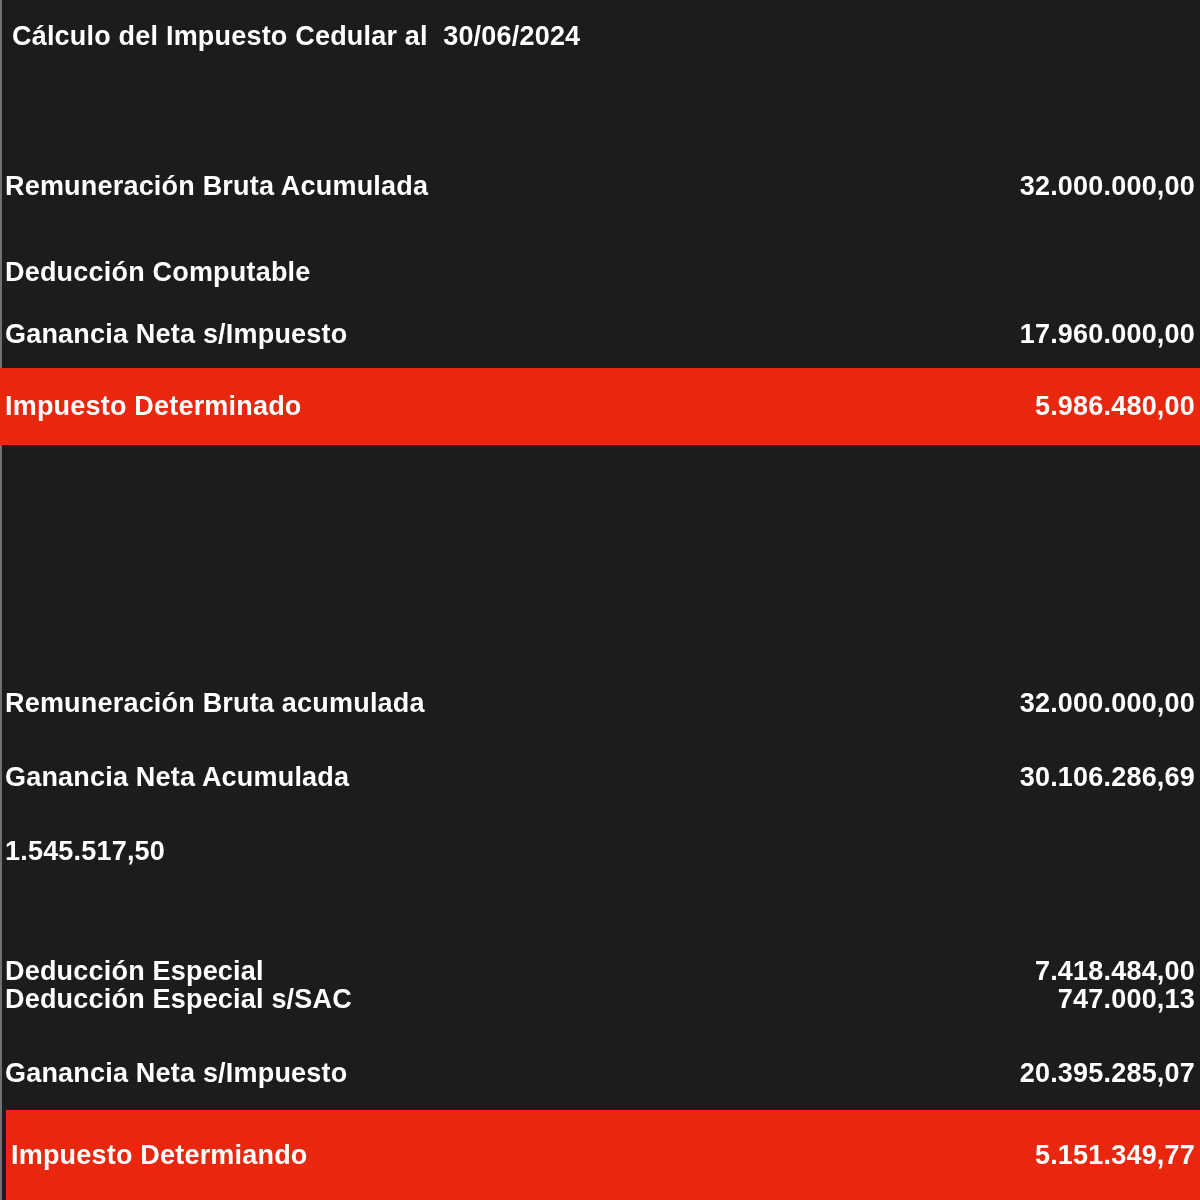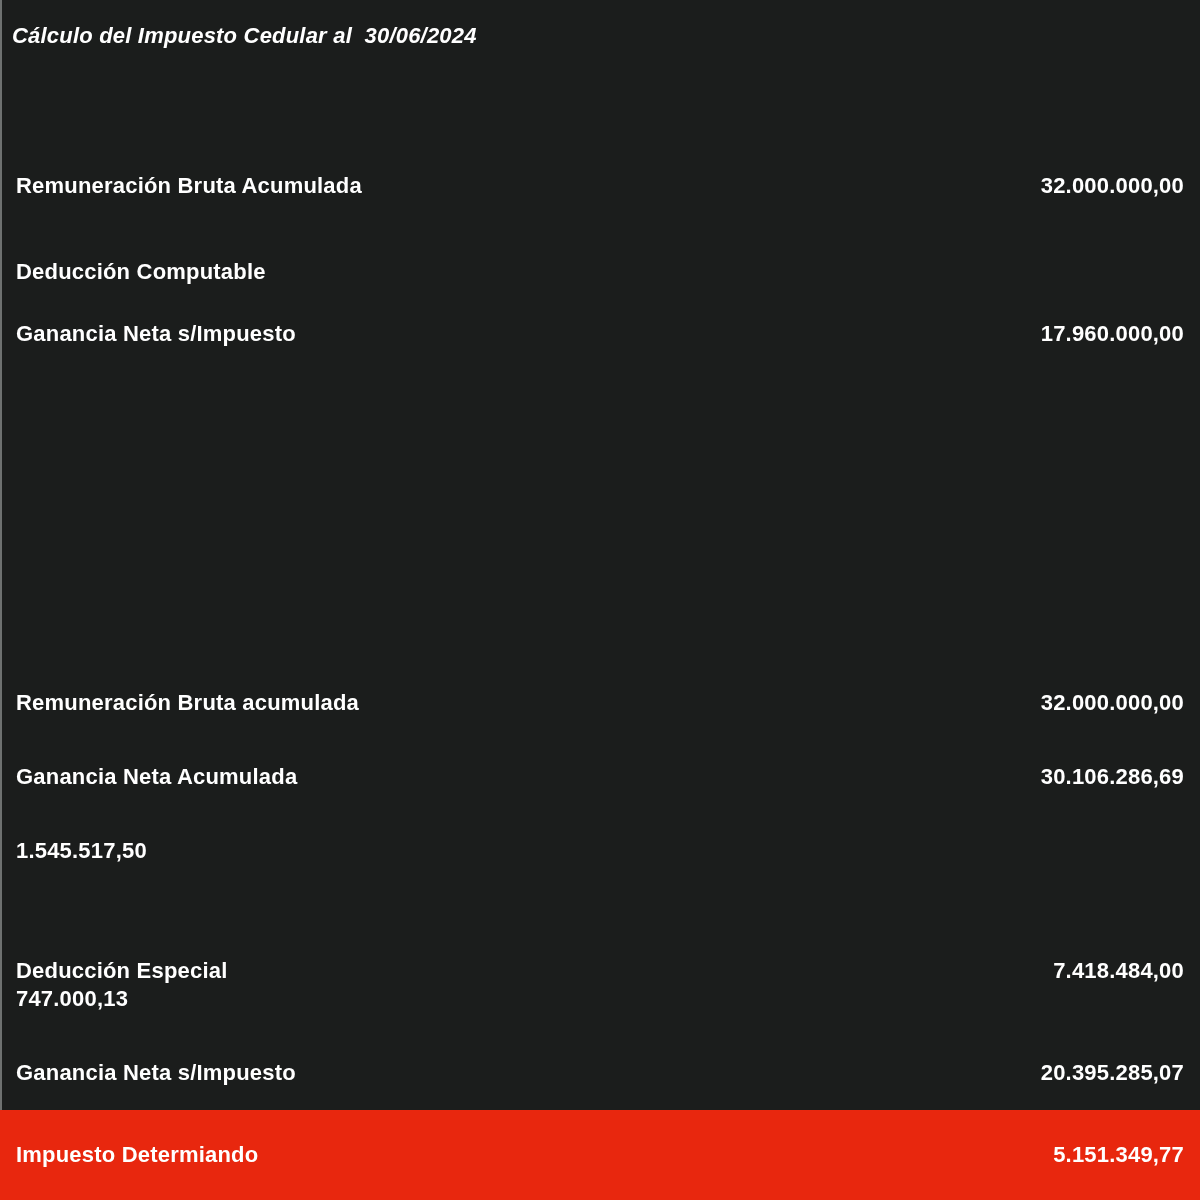--- a/index.html
+++ b/index.html
@@ -29,85 +29,89 @@
     height: 100%;
     background: var(--edge_line, #8b8d8c);
     opacity: 0.75;
   }
   .title {
     position: absolute;
     left: 12px;
     right: 12px;
     height: 36px;
     line-height: 36px;
-    font-size: 22px;
+    font-size: 27px;
     letter-spacing: 0.2px;
     white-space: pre;
-    font-style: italic;
   }
   .row {
     position: absolute;
     left: 0;
     right: 0;
     height: 36px;
-    padding: 0 16px;
+    padding: 0 5px;
     box-sizing: border-box;
     display: flex;
     align-items: center;
     justify-content: space-between;
-    font-size: 22px;
+    font-size: 27px;
     letter-spacing: 0.2px;
     gap: 36px;
   }
   .row .label { text-align: left; }
   .row .value { text-align: center; }
   .row.highlight {
     background: var(--accent_red, #e8270e);
     z-index: 2;
   }
   .red1 { top: 368px; height: 77px; }
-  .red2 { top: 1110px; height: 90px; }
+  .red2 { top: 1110px; height: 90px; margin-left: 6px; }
 </style>
 </head>
 <body>
 
 <div class="page">
   <div class="left-edge-line"></div>
 
   <div class="title" style="top:18px">Cálculo del Impuesto Cedular al  30/06/2024</div>
 
   <div class="row" style="top:168px">
     <span class="label">Remuneración Bruta Acumulada</span>
     <span class="value">32.000.000,00</span>
   </div>
   <div class="row" style="top:254px">
     <span class="label">Deducción Computable</span>
   </div>
   <div class="row" style="top:316px">
     <span class="label">Ganancia Neta s/Impuesto</span>
     <span class="value">17.960.000,00</span>
   </div>
+  <div class="row highlight red1">
+    <span class="label">Impuesto Determinado</span>
+    <span class="value">5.986.480,00</span>
+  </div>
 
 
   <div class="row" style="top:685px">
     <span class="label">Remuneración Bruta acumulada</span>
     <span class="value">32.000.000,00</span>
   </div>
   <div class="row" style="top:759px">
     <span class="label">Ganancia Neta Acumulada</span>
     <span class="value">30.106.286,69</span>
   </div>
   <div class="row" style="top:833px">
     <span class="value">1.545.517,50</span>
   </div>
   <div class="row" style="top:953px">
     <span class="label">Deducción Especial</span>
     <span class="value">7.418.484,00</span>
   </div>
   <div class="row" style="top:981px">
+    <span class="label">Deducción Especial s/SAC</span>
     <span class="value">747.000,13</span>
   </div>
   <div class="row" style="top:1055px">
     <span class="label">Ganancia Neta s/Impuesto</span>
     <span class="value">20.395.285,07</span>
   </div>
   <div class="row highlight red2">
     <span class="label">Impuesto Determiando</span>
     <span class="value">5.151.349,77</span>
   </div>

